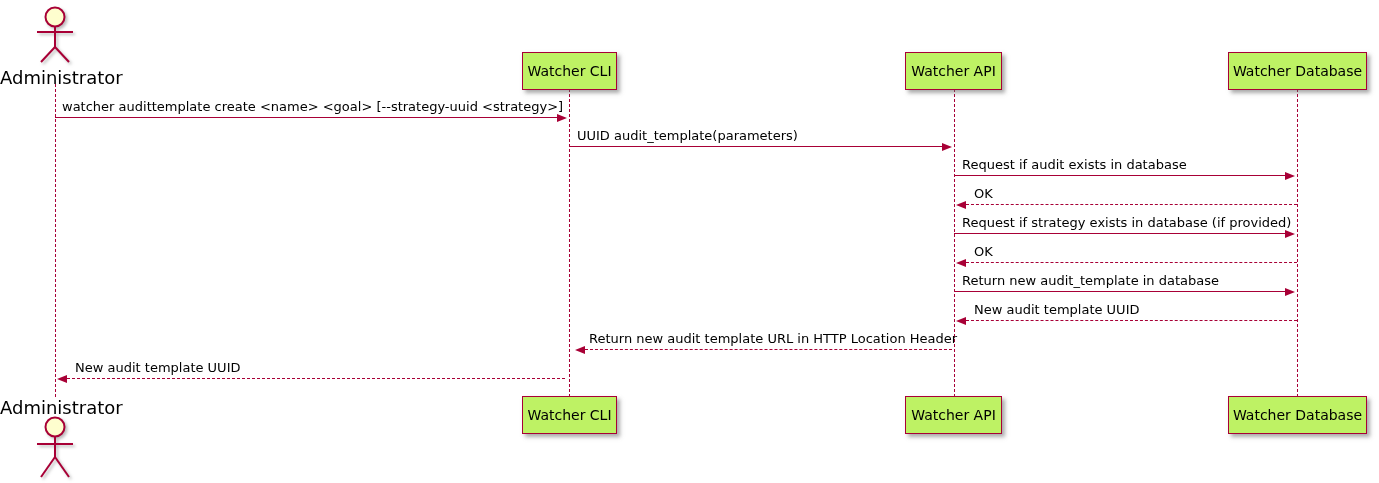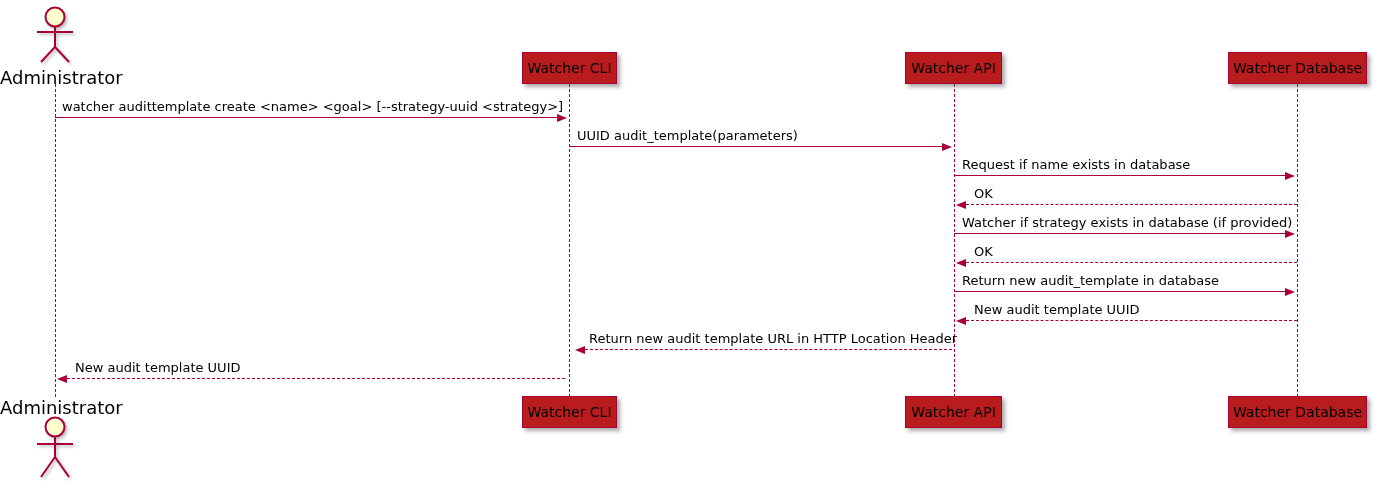--- a/index.html
+++ b/index.html
@@ -2,22 +2,22 @@
 <html><head>
 <meta charset="utf-8">
 <style>
   html,body{margin:0;padding:0;}
   body{
     width:1379px;height:483px;position:relative;background:#ffffff;
     font-family:"DejaVu Sans","Liberation Sans",sans-serif;color:#000;
     overflow:hidden;
   }
   .participant-box{
-    position:absolute;height:32px;box-sizing:border-box;
-    background:#b91c1c;border:1.8px solid #A80036;
+    position:absolute;height:38px;box-sizing:border-box;
+    background:#bef264;border:1.8px solid #A80036;
     display:flex;align-items:center;justify-content:center;
     font-size:14px;color:#000;
     box-shadow:3px 3px 4px rgba(100,100,100,0.55);
   }
   .lifeline{
     position:absolute;width:0;border-left:1px dashed #A80036;
   }
   .msg-label{
     position:absolute;white-space:nowrap;font-size:13px;height:16px;line-height:16px;color:#000;
   }
@@ -64,29 +64,29 @@
 </div>
 
 <span class="msg-label" style="left:62px;top:99px">watcher audittemplate create &lt;name&gt; &lt;goal&gt; [--strategy-uuid &lt;strategy&gt;]</span>
 <div class="msg-line" style="left:55px;top:117px;width:502px"></div>
 <div class="arrowhead right" style="left:557px;top:114px"></div>
 
 <span class="msg-label" style="left:577px;top:128px">UUID audit_template(parameters)</span>
 <div class="msg-line" style="left:569px;top:146px;width:373px"></div>
 <div class="arrowhead right" style="left:942px;top:143px"></div>
 
-<span class="msg-label" style="left:962px;top:157px">Request if name exists in database</span>
+<span class="msg-label" style="left:962px;top:157px">Request if audit exists in database</span>
 <div class="msg-line" style="left:954px;top:175px;width:331px"></div>
 <div class="arrowhead right" style="left:1285px;top:172px"></div>
 
 <span class="msg-label" style="left:974px;top:186px">OK</span>
 <div class="msg-line dashed" style="left:966px;top:204px;width:331px"></div>
 <div class="arrowhead left" style="left:956px;top:201px"></div>
 
-<span class="msg-label" style="left:962px;top:215px">Watcher if strategy exists in database (if provided)</span>
+<span class="msg-label" style="left:962px;top:215px">Request if strategy exists in database (if provided)</span>
 <div class="msg-line" style="left:954px;top:233px;width:331px"></div>
 <div class="arrowhead right" style="left:1285px;top:230px"></div>
 
 <span class="msg-label" style="left:974px;top:244px">OK</span>
 <div class="msg-line dashed" style="left:966px;top:262px;width:331px"></div>
 <div class="arrowhead left" style="left:956px;top:259px"></div>
 
 <span class="msg-label" style="left:962px;top:273px">Return new audit_template in database</span>
 <div class="msg-line" style="left:954px;top:291px;width:331px"></div>
 <div class="arrowhead right" style="left:1285px;top:288px"></div>

